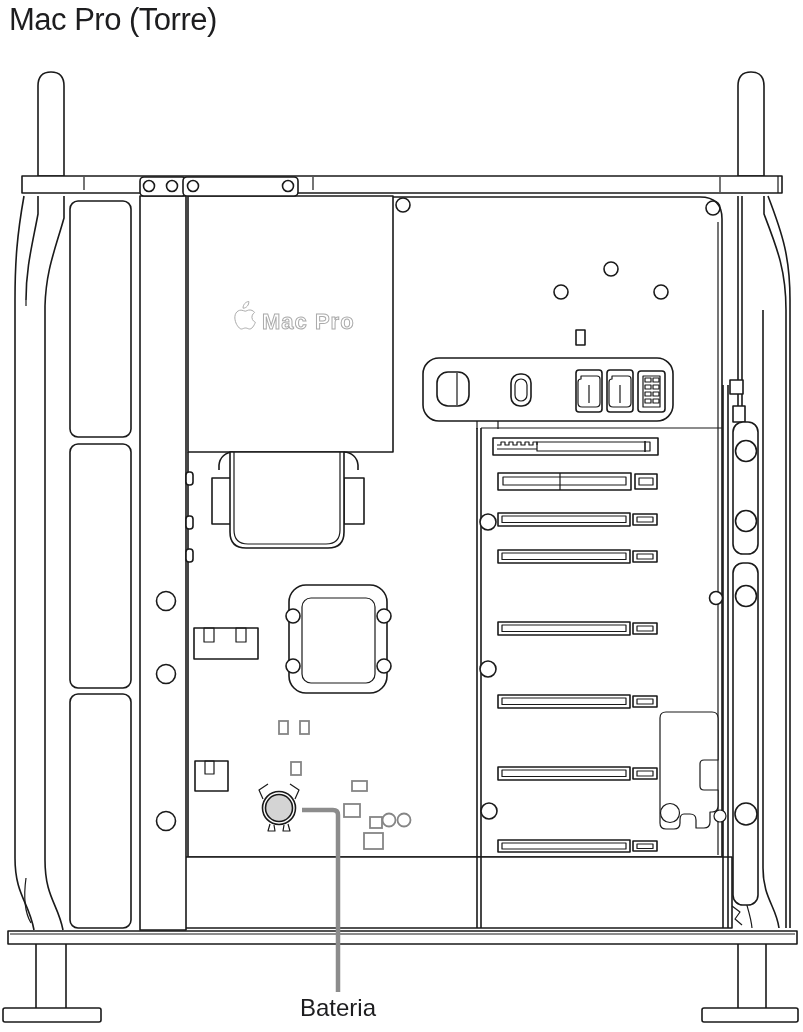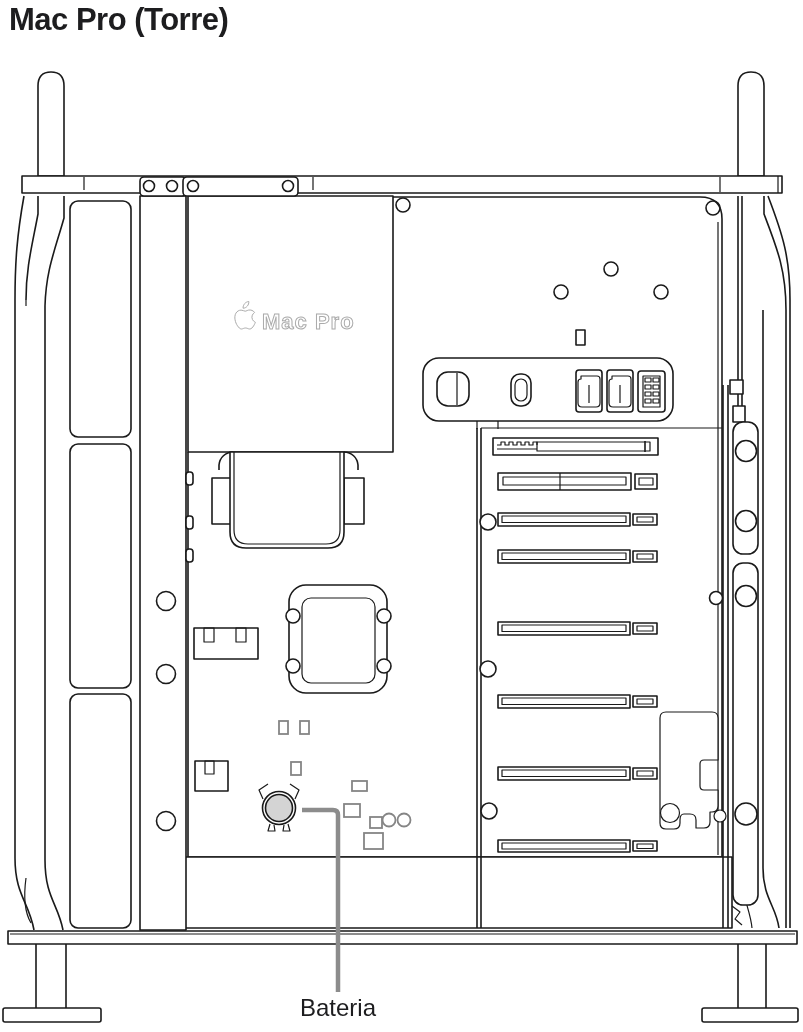--- a/index.html
+++ b/index.html
@@ -8,21 +8,21 @@
     --logo:#ababab;
     --battery:#d4d4d4;
     --callout:#8c8c8c;
     --text:#1d1d1f;
   }
   html,body{margin:0;padding:0;background:#fff;}
   body{width:803px;height:1032px;position:relative;overflow:hidden;
        font-family:"Liberation Sans",sans-serif;}
   .page-title{
     position:absolute;left:9px;top:2px;margin:0;
-    font-size:31px;font-weight:bold;letter-spacing:-0.5px;color:var(--text);
+    font-size:31px;font-weight:normal;letter-spacing:-0.5px;color:var(--text);
   }
   svg.illustration{position:absolute;left:0;top:0;}
   svg .ln{stroke:var(--line);fill:none;stroke-width:1.6;stroke-linejoin:round;}
   svg .wf{stroke:var(--line);fill:#ffffff;stroke-width:1.6;stroke-linejoin:round;}
   svg .thin{stroke-width:1.2;}
   svg .gray{stroke:var(--gray-part);fill:none;stroke-width:1.8;}
   svg .logo-outline{fill:#ffffff;stroke:var(--logo);stroke-width:1;}
   svg .logo-text{font-family:"Liberation Sans",sans-serif;font-size:22px;font-weight:bold;
                  letter-spacing:1px;fill:#ffffff;stroke:var(--logo);stroke-width:1;}
   svg .callout-line{stroke:var(--callout);stroke-width:4.5;fill:none;}

